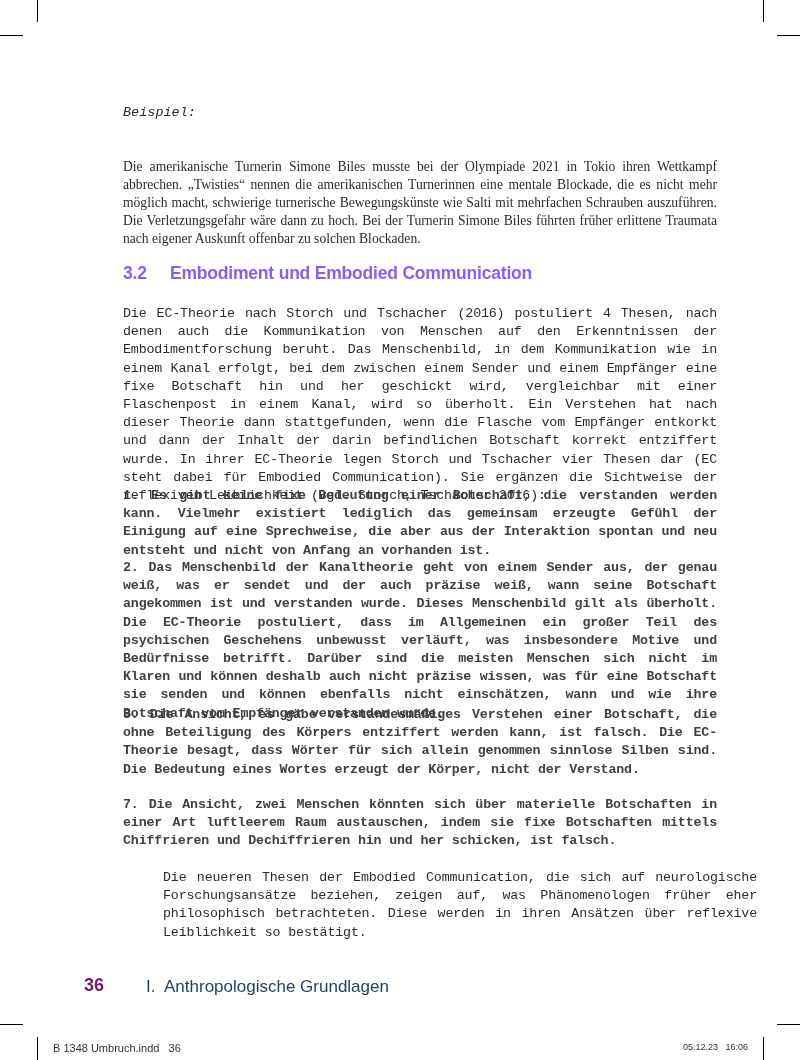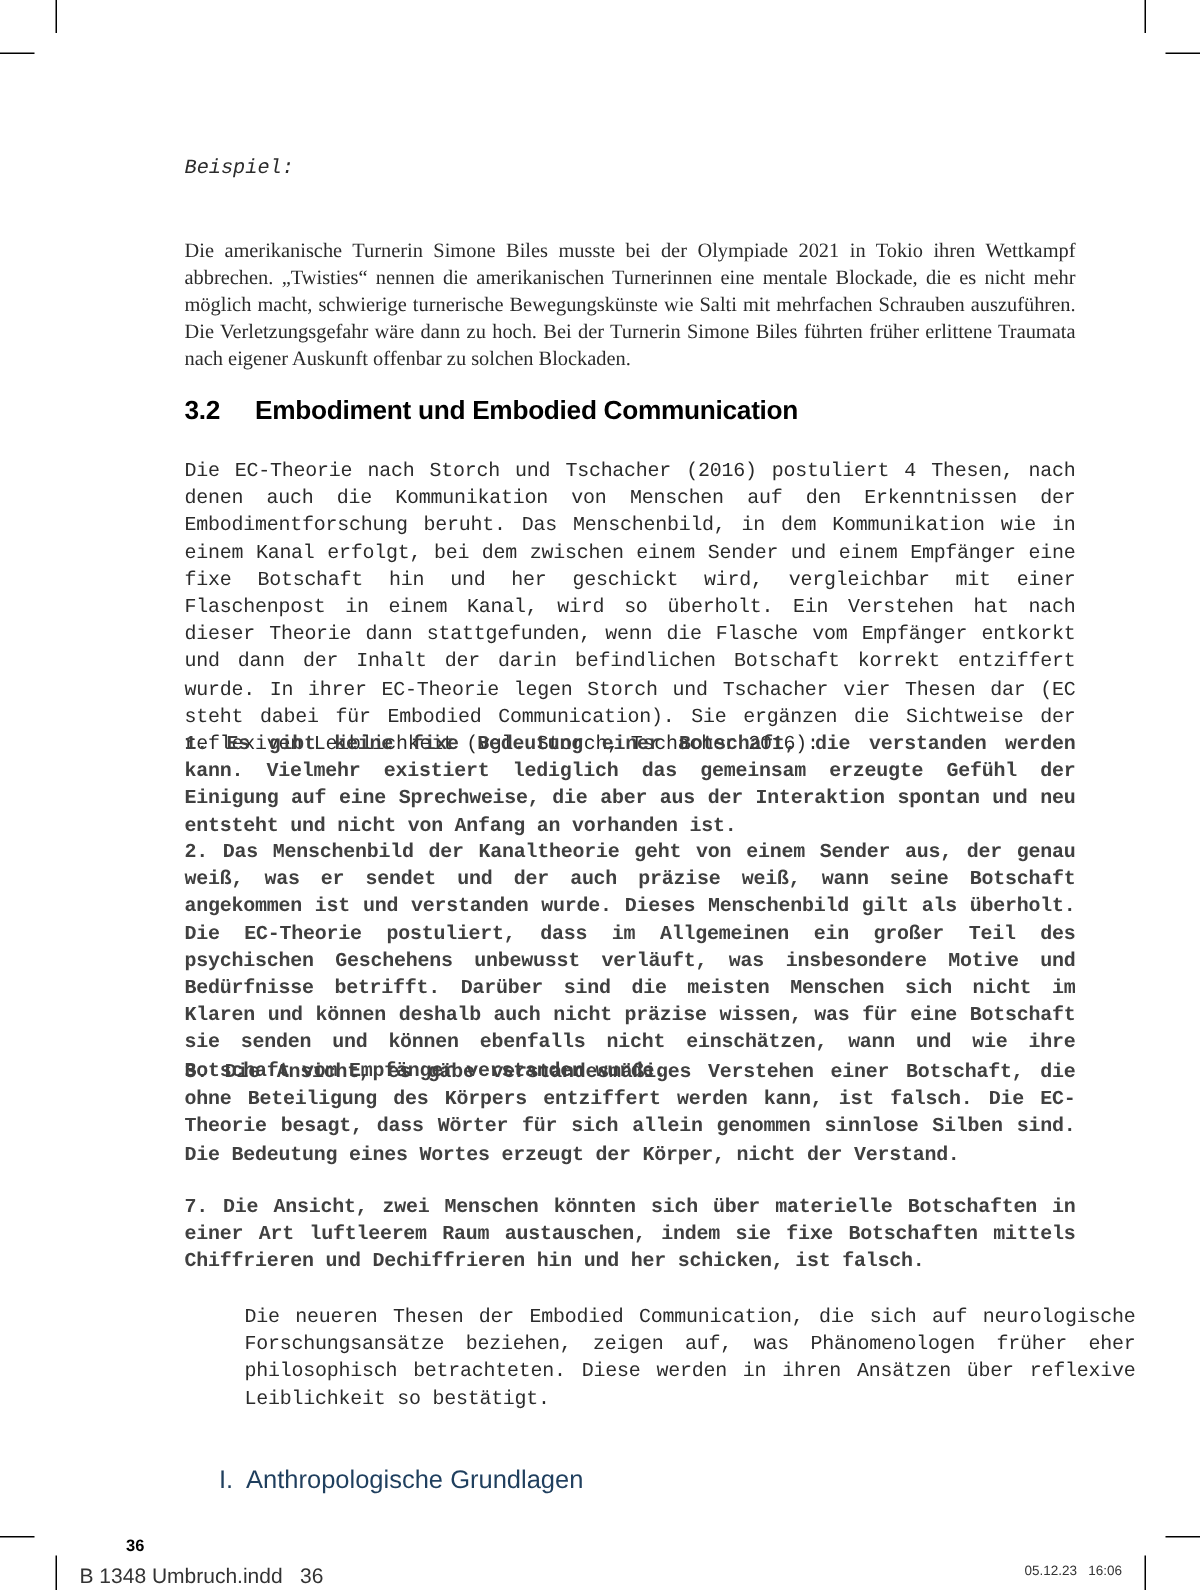--- a/index.html
+++ b/index.html
@@ -1,28 +1,28 @@
 <!DOCTYPE html>
 <html><head>
   <meta charset="utf-8">
   <style>
     html, body { margin: 0; padding: 0; background: #ffffff; }
     body { width: 800px; height: 1060px; position: relative; overflow: hidden; }
     .crop { position: absolute; background: #000; }
     .page { position: absolute; left: 123px; top: 0; width: 594px; color: #2b2b2b; }
     .example-label { position: absolute; top: 105px; left: 0; font-family: Liberation Mono, monospace; font-style: italic; font-size: 13.5px; }
     .example-text { position: absolute; top: 158px; left: 0; width: 594px; font-family: "Liberation Serif", serif; font-size: 13.6px; line-height: 18.1px; text-align: justify; hyphens: manual; }
-    .heading { position: absolute; top: 263px; left: 0; font-family: "Liberation Sans", sans-serif; font-weight: bold; font-size: 17.5px; color: #000000; white-space: nowrap; letter-spacing: -0.2px; }
+    .heading { position: absolute; top: 263px; left: 0; font-family: "Liberation Sans", sans-serif; font-weight: bold; font-size: 17.5px; color: #8b5cf6; white-space: nowrap; letter-spacing: -0.2px; }
     .heading .num { display: inline-block; width: 47px; }
     .para { position: absolute; left: 0; width: 594px; font-family: Liberation Mono, monospace; font-size: 13.3px; line-height: 18.2px; text-align: justify; letter-spacing: -0.15px; }
     .bold { font-weight: bold; color: #404040; }
-    .footer-num { position: absolute; left: 84px; top: 1025px; font-family: "Liberation Sans", sans-serif; font-weight: bold; font-size: 11px; color: #000000; }
+    .footer-num { position: absolute; left: 84px; top: 975px; font-family: "Liberation Sans", sans-serif; font-weight: bold; font-size: 18px; color: #701a75; }
     .footer-chapter { position: absolute; left: 146px; top: 977px; font-family: "Liberation Sans", sans-serif; font-size: 17px; color: #1f3f5e; white-space: nowrap; }
     .footer-chapter .roman { display: inline-block; width: 18px; }
-    .slug-left { position: absolute; left: 53px; top: 1042px; font-family: "Liberation Sans", sans-serif; font-size: 14px; color: #333; }
+    .slug-left { position: absolute; left: 53px; top: 1042px; font-family: "Liberation Sans", sans-serif; font-size: 11px; color: #333; }
     .slug-right { position: absolute; right: 52px; top: 1042px; font-family: "Liberation Sans", sans-serif; font-size: 9px; color: #333; }
   </style>
 </head>
 <body>
 
 <div class="crop" style="left:37px;top:0;width:1px;height:22px;"></div>
 <div class="crop" style="left:0;top:35px;width:23px;height:1px;"></div>
 <div class="crop" style="left:763px;top:0;width:1px;height:22px;"></div>
 <div class="crop" style="left:777px;top:35px;width:23px;height:1px;"></div>
 <div class="crop" style="left:0;top:1024px;width:23px;height:1px;"></div>

